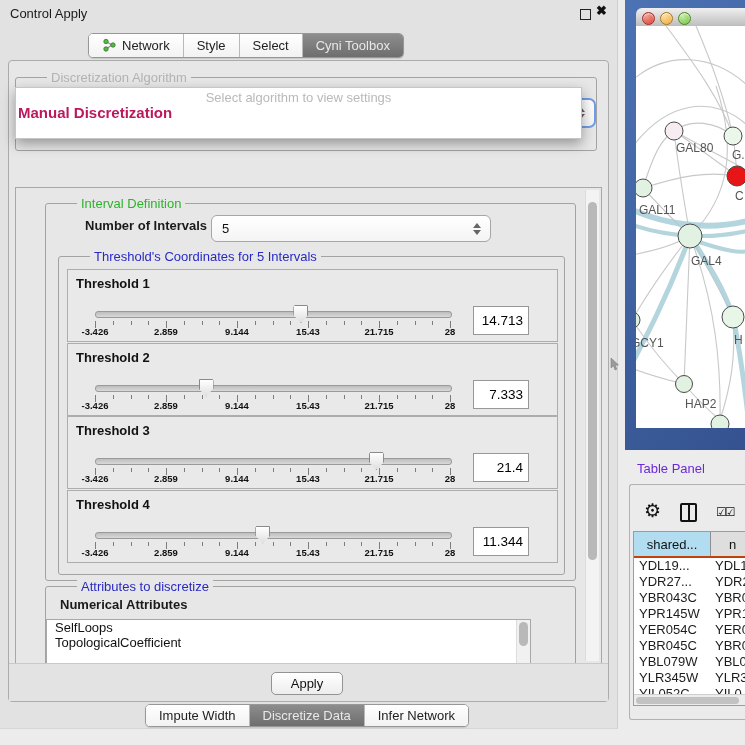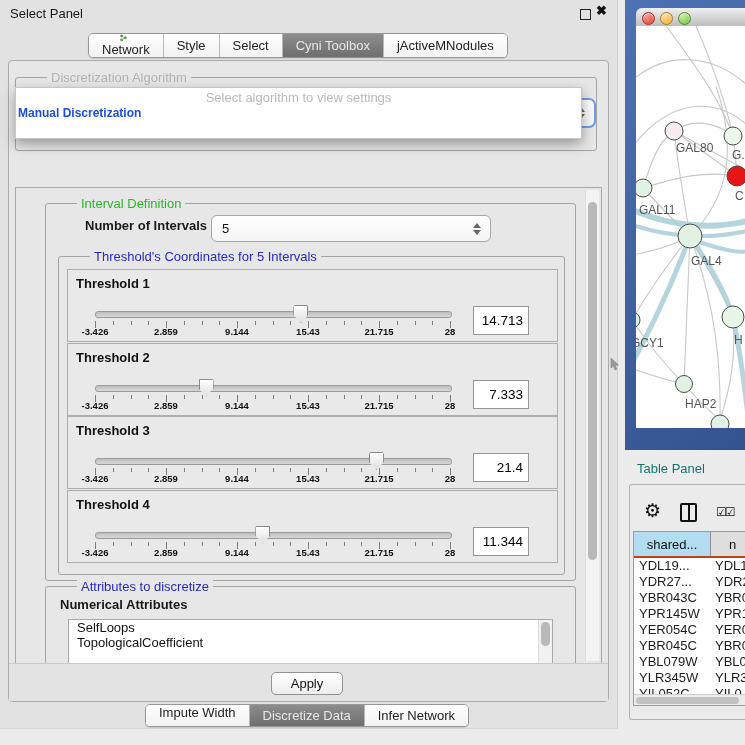--- a/index.html
+++ b/index.html
@@ -13,21 +13,21 @@
                   border-right:1px solid #cfcfcf;border-bottom:1px solid #d6d6d6;}
   #cp-title{left:10px;top:6px;font-size:13px;color:#1a1a1a;}
   #cp-float{left:580px;top:9px;width:9px;height:9px;border:1.5px solid #222;background:transparent;}
   #cp-close{left:596px;top:3px;font-size:13px;font-weight:bold;color:#111;}
 
   
   .seg-group{display:flex;height:23px;border:1px solid #979797;border-radius:5px;
              overflow:hidden;background:#fff;box-shadow:0 1px 1px rgba(0,0,0,.12);}
   .seg{display:flex;align-items:center;padding:0 13px;font-size:13px;color:#222;
        border-left:1px solid #b9b9b9;background:linear-gradient(#ffffff,#f2f2f2);white-space:nowrap;}
-  .seg:first-child{border-left:none;flex-direction:column;}
+  .seg:first-child{border-left:none;}
   .seg.sel{background:linear-gradient(#8d8d8d,#6e6e6e);color:#e8e8e8;}
   #top-tabs{left:88px;top:33px;}
   #bottom-tabs{left:145px;top:704px;height:21px;}
   #bottom-tabs .seg{font-size:13px;}
 
   
   #outer-panel{left:8px;top:60px;width:599px;height:640px;background:#e7e7e7;
                border:1px solid #ababab;border-radius:4px;}
   .groupbox{position:absolute;border:1px solid #a3a3a3;border-radius:3px;}
   .legend{position:absolute;top:-8px;left:7px;background:#e7e7e7;padding:0 4px;
@@ -45,21 +45,21 @@
                display:flex;flex-direction:column;gap:2px;}
   .spin i{display:block;width:0;height:0;border-left:4px solid transparent;border-right:4px solid transparent;}
   .spin .up{border-bottom:5px solid #666;}
   .spin .dn{border-top:5px solid #666;}
   #algo-combo{left:8px;top:20px;width:558px;height:26px;border:2px solid #6f9de6;border-radius:7px;}
 
   
   #algo-popup{left:6px;top:26px;width:565px;height:50px;background:#fff;
               border:1px solid #c6c6c6;box-shadow:0 5px 12px rgba(0,0,0,.35);z-index:6;}
   #algo-popup .ph{font-size:13px;color:#b9b9b9;text-align:center;padding-top:2px;height:15px;}
-  #algo-popup .opt{font-size:12px;color:#1d4ed8;padding-left:2px;height:16px;line-height:16px;}
+  #algo-popup .opt{font-size:15px;color:#be185d;padding-left:2px;height:16px;line-height:16px;}
   #algo-popup .opt.b{font-weight:bold;}
 
   
   #scroll-area{left:6px;top:126px;width:585px;height:475px;border:1px solid #a8a8a8;
                background:#e7e7e7;overflow:hidden;}
   .vscroll{position:absolute;right:2px;top:2px;width:13px;bottom:2px;background:#f3f3f3;
            border-left:1px solid #dcdcdc;}
   .vscroll .thumb{position:absolute;left:2px;width:9px;background:#b9b9b9;border-radius:5px;}
   
   .thr-panel{position:absolute;left:8px;width:489px;height:71px;border:1px solid #adadad;background:#e9e9e9;}
@@ -70,21 +70,21 @@
                 background:linear-gradient(#ffffff,#dfdfdf);border:1px solid #8a8a8a;
                 clip-path:polygon(8% 0,92% 0,100% 12%,100% 55%,50% 100%,0 55%,0 12%);}
   .tick{position:absolute;width:1px;background:#7d7d7d;}
   .tick-label{position:absolute;top:56px;font-size:9.5px;font-weight:bold;color:#111;
               transform:translateX(-50%);white-space:nowrap;}
   .value-box{position:absolute;left:405px;top:36px;width:56px;height:29px;background:#fff;
              border:1px solid #979797;font-size:13.5px;display:flex;align-items:center;
              justify-content:flex-end;padding-right:5px;box-sizing:border-box;color:#000;}
 
   
-  #attr-list{position:absolute;left:22px;top:32px;width:483px;height:58px;background:#fff;
+  #attr-list{position:absolute;left:0;top:32px;width:483px;height:58px;background:#fff;
              border:1px solid #a8a8a8;overflow:hidden;}
   .attr-item{font-size:13px;color:#111;padding-left:8px;line-height:15px;}
   #attr-scroll{position:absolute;right:0;top:0;width:13px;height:100%;background:#f1f1f1;border-left:1px solid #ddd;}
   #attr-scroll .thumb{position:absolute;left:2px;top:2px;width:9px;height:24px;background:#b9b9b9;border-radius:5px;}
 
   
   #apply-bar{left:0;top:602px;width:100%;height:37px;background:#e3e3e3;border-top:1px solid #c9c9c9;}
   #apply-btn{position:absolute;left:262px;top:8px;width:70px;height:21px;
              background:linear-gradient(#ffffff,#ededed);border:1px solid #939393;border-radius:5px;
              font-size:13px;display:flex;align-items:center;justify-content:center;color:#111;}
@@ -94,21 +94,21 @@
               background:linear-gradient(135deg,#4d73b4,#34528f);}
   #net-titlebar{left:11px;top:8px;width:109px;height:18px;border-top-left-radius:6px;
                 background:linear-gradient(#f0f0f0,#bdbdbd);border-bottom:1px solid #9a9a9a;}
   .light{position:absolute;top:3.5px;width:11px;height:11px;border-radius:50%;box-shadow:inset 0 1px 2px rgba(255,255,255,.8);}
   #light-red{left:6px;background:radial-gradient(circle at 35% 30%,#f29a90,#dd3b30);border:1px solid #9e2c24;}
   #light-yellow{left:24px;background:radial-gradient(circle at 35% 30%,#fbdc9a,#f0a831);border:1px solid #a9761f;}
   #light-green{left:42px;background:radial-gradient(circle at 35% 30%,#c5eda0,#6fbe3e);border:1px solid #4e8427;}
   #net-canvas{left:11px;top:26px;width:109px;height:402px;background:#fff;overflow:hidden;}
 
   
-  #tp-title{left:637px;top:461px;font-size:13px;color:#0f766e;}
+  #tp-title{left:637px;top:461px;font-size:13px;color:#6d28d9;}
   #table-panel{left:629px;top:484px;width:116px;height:234px;background:#ebebeb;
                border:1px solid #b2b2b2;border-right:none;border-radius:3px 0 0 3px;}
   #tp-gear{left:14px;top:16px;font-size:19px;color:#111;line-height:19px;}
   #tp-colicon{left:50px;top:18px;width:13px;height:15px;border:2px solid #111;border-radius:2px;}
   #tp-colicon:before{content:"";position:absolute;left:5.5px;top:0;width:2px;height:15px;background:#111;}
   #tp-checks{left:86px;top:20px;font-size:12px;letter-spacing:-2px;color:#111;}
   #tp-table{left:3px;top:46px;width:112px;height:173px;background:#fff;border:1px solid #9c9c9c;
             border-right:none;overflow:hidden;}
   #tp-header{display:flex;height:24px;border-bottom:2px solid #c2410c;font-size:13px;}
   #tp-h1{width:76px;background:#b2ddf1;border-right:1px solid #8f8f8f;display:flex;
@@ -120,21 +120,21 @@
   #tp-hscroll{position:absolute;left:0;bottom:0;width:100%;height:10px;background:#ececec;border-top:1px solid #cfcfcf;}
   #tp-hscroll .thumb{position:absolute;left:2px;top:1.5px;width:103px;height:7px;background:#c2c2c2;border-radius:4px;}
 
   svg text{font-family:"Liberation Sans",sans-serif;}
 </style>
 </head>
 <body>
 
 <div class="abs" id="control-window">
 
-  <div class="abs" id="cp-title">Select Panel</div>
+  <div class="abs" id="cp-title">Control Apply</div>
   <div class="abs" id="cp-float"></div>
   <div class="abs" id="cp-close">✖</div>
 
   <div class="abs seg-group" id="top-tabs">
     <div class="seg">
       <svg width="15" height="15" viewBox="0 0 15 15" style="margin-right:5px">
         <line x1="4" y1="3.5" x2="10" y2="7" stroke="#8a8a8a" stroke-width="1.2"></line>
         <line x1="4" y1="11" x2="10" y2="7" stroke="#8a8a8a" stroke-width="1.2"></line>
         <circle cx="4" cy="3.5" r="2.2" fill="#57b947" stroke="#2f7a25" stroke-width="0.8"></circle>
         <circle cx="4" cy="11" r="2.2" fill="#57b947" stroke="#2f7a25" stroke-width="0.8"></circle>
@@ -143,23 +143,20 @@
       <span>Network</span>
     </div>
     <div class="seg">
         <span>Style</span>
       </div>
     <div class="seg">
         <span>Select</span>
       </div>
     <div class="seg sel">
         <span>Cyni Toolbox</span>
-      </div>
-    <div class="seg">
-        <span>jActiveMNodules</span>
       </div>
   </div>
 
   <div class="abs" id="outer-panel">
 
     <div class="groupbox" id="disc-group" style="left:6px;top:16px;width:580px;height:72px;">
       <span class="legend gray">Discretization Algorithm</span>
       <div class="combo" id="algo-combo">
         <span class="spin">
             <i class="up"></i>

